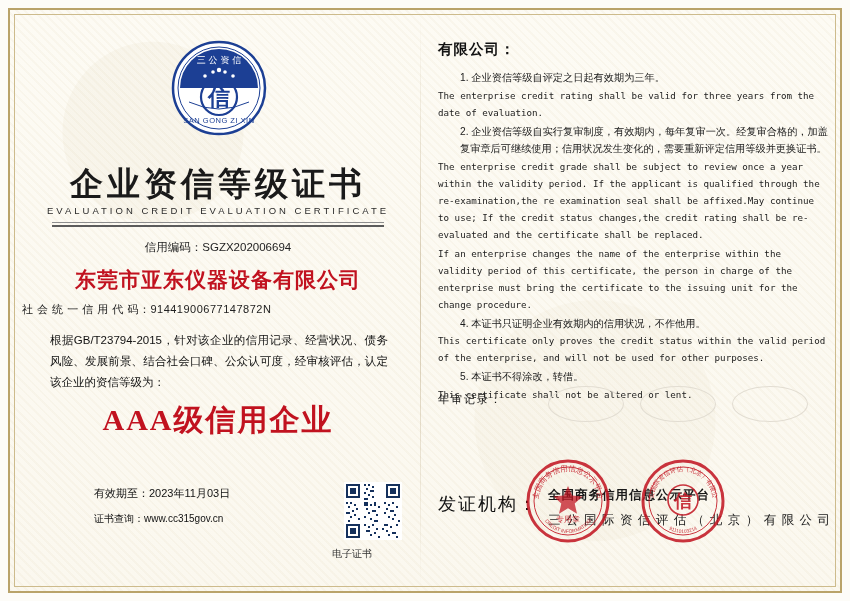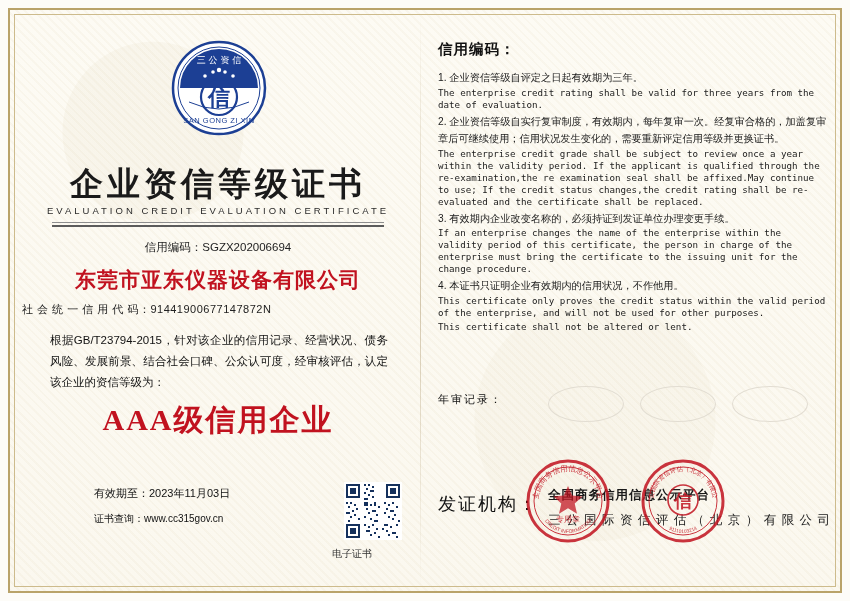--- a/index.html
+++ b/index.html
@@ -115,22 +115,22 @@
   .right{
     position:absolute;left:438px;top:40px;width:390px;
   }
   .right h2{
     margin:0 0 10px 0;
     font-size:14.5px;font-weight:bold;color:#111;letter-spacing:1px;
   }
   .clause{
     font-size:10.2px;line-height:17.5px;color:#1b1b1b;margin-bottom:2px;
   }
-  .clause .cn{display:block;}
-  .clause .en{display:block;font-family:"DejaVu Sans Mono", monospace;font-size:9.2px;line-height:12px;letter-spacing:0px;}
+  .clause .cn{display:block;margin-left:22px;}
+  .clause .en{display:block;font-family:"DejaVu Sans Mono", monospace;font-size:9.2px;line-height:17px;letter-spacing:0px;}
   .review-label{
     position:absolute;left:438px;top:392px;
     font-size:11px;color:#111;letter-spacing:2px;
   }
   .review-ellipse{
     position:absolute;width:74px;height:34px;border:1px solid #e2ddd2;border-radius:50%;
   }
   .issuer-label{
     position:absolute;left:438px;top:492px;
     font-size:18px;color:#111;letter-spacing:2px;
@@ -275,39 +275,39 @@
             <rect x="22" y="26" width="1" height="1"></rect>
           <rect x="26" y="27" width="1" height="1"></rect>
             <rect x="19" y="23" width="1" height="1"></rect>
         </g>
       </svg>
     </div>
     <div class="qr-caption">电子证书</div>
   </div>
 
   <div class="right">
-    <h2>信用编码：</h2>
+    <h2>有限公司：</h2>
 
     <div class="clause">
       <span class="cn">1. 企业资信等级自评定之日起有效期为三年。</span>
       <span class="en">The enterprise credit rating shall be valid for three years from the date of evaluation.</span>
     </div>
     <div class="clause">
       <span class="cn">2. 企业资信等级自实行复审制度，有效期内，每年复审一次。经复审合格的，加盖复审章后可继续使用；信用状况发生变化的，需要重新评定信用等级并更换证书。</span>
       <span class="en">The enterprise credit grade shall be subject to review once a year within the validity period. If the applicant is qualified through the re-examination,the re examination seal shall be affixed.May continue to use; If the credit status changes,the credit rating shall be re-evaluated and the certificate shall be replaced.</span>
     </div>
     <div class="clause">
-      <span class="cn">3. 有效期内企业改变名称的，必须持证到发证单位办理变更手续。</span>
       <span class="en">If an enterprise changes the name of the enterprise within the validity period of this certificate, the person in charge of the enterprise must bring the certificate to the issuing unit for the change procedure.</span>
     </div>
     <div class="clause">
       <span class="cn">4. 本证书只证明企业有效期内的信用状况，不作他用。</span>
       <span class="en">This certificate only proves the credit status within the valid period of the enterprise, and will not be used for other purposes.</span>
     </div>
     <div class="clause">
+      <span class="cn">5. 本证书不得涂改，转借。</span>
       <span class="en">This certificate shall not be altered or lent.</span>
     </div>
   </div>
 
   <div class="review-label">年审记录：</div>
   <div class="review-ellipse" style="left:548px;top:386px;"></div>
   <div class="review-ellipse" style="left:640px;top:386px;"></div>
   <div class="review-ellipse" style="left:732px;top:386px;"></div>
 
   <div class="issuer-label">发证机构：</div>

